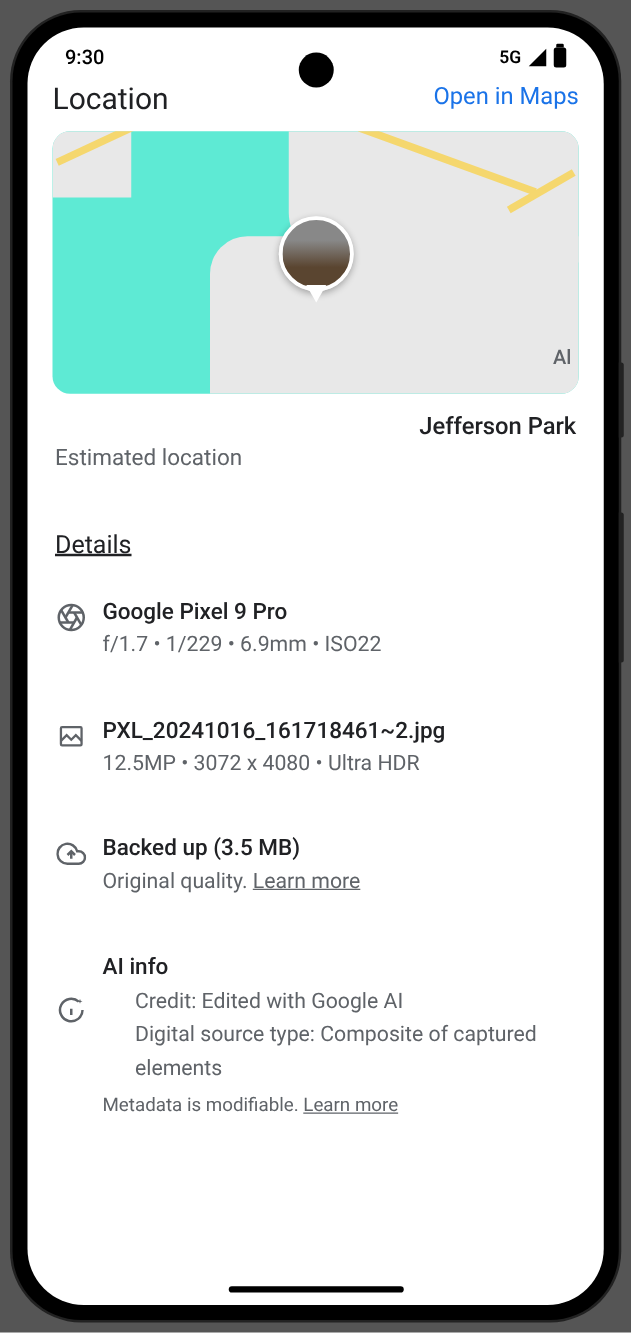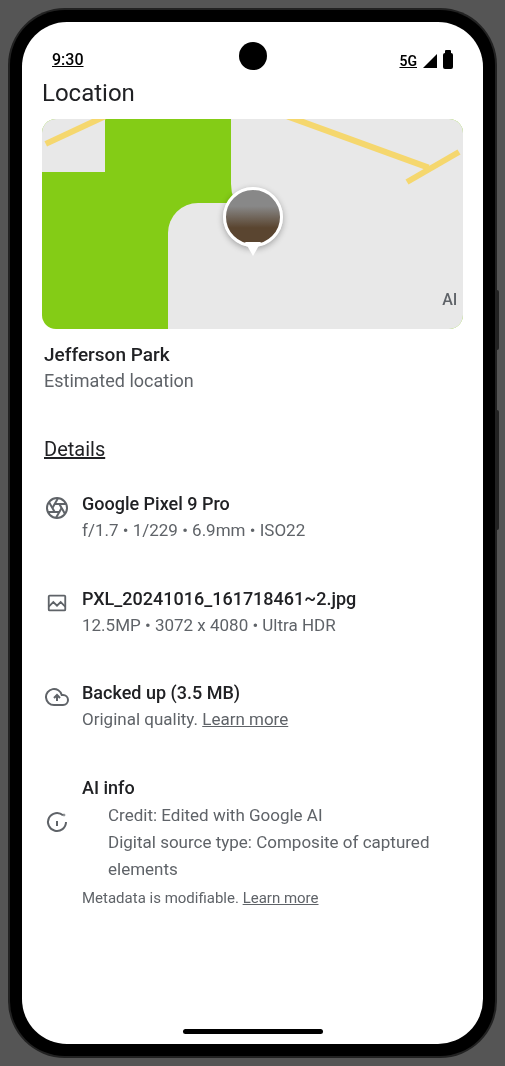--- a/index.html
+++ b/index.html
@@ -36,25 +36,24 @@
       transform: translateX(-50%);
       width: 28px;
       height: 28px;
       background: #000;
       border-radius: 50%;
       z-index: 100;
     }
     .status-bar {
       display: flex;
       justify-content: space-between;
-      align-items: flex-end;
-      padding: 28px 30px 4px;
+      align-items: center;
+      padding: 14px 30px 4px;
       font-size: 16px;
       font-weight: 500;
-      text-decoration: underline;
     }
     .status-right {
       display: flex;
       align-items: center;
       gap: 4px;
       font-size: 14px;
       font-weight: 600;
     }
     .signal-icon {
       width: 0;
@@ -96,21 +95,21 @@
       color: #1a73e8;
       font-size: 19px;
       font-weight: 400;
     }
     .map-container {
       margin: 0 20px;
       border-radius: 14px;
       overflow: hidden;
       height: 210px;
       position: relative;
-      background: #84cc16;
+      background: #5eead4;
     }
     .map-land {
       position: absolute;
       background: #e8e8e8;
     }
     .land1 { top: 0; right: 0; width: 55%; height: 50%; border-radius: 0 0 0 40px; }
     .land2 { top: 40%; left: 30%; width: 70%; height: 60%; border-radius: 30px 0 0 0; }
     .land3 { top: 0; left: 0; width: 15%; height: 25%; }
     .road {
       position: absolute;
@@ -152,20 +151,21 @@
       font-weight: 500;
     }
     .location-info {
       padding: 14px 22px 8px;
     }
     .location-name {
       font-size: 19px;
       font-weight: 500;
       color: #202124;
       margin-bottom: 4px;
+      text-align: right;
     }
     .location-sub {
       font-size: 18px;
       color: #5f6368;
     }
     .section-title {
       font-size: 20px;
       font-weight: 400;
       color: #202124;
       padding: 38px 22px 10px;
@@ -255,20 +255,21 @@
       <span>9:30</span>
       <div class="status-right">
         <span>5G</span>
         <span class="signal-icon"></span>
         <span class="battery-icon"></span>
       </div>
     </div>
 
     <div class="header">
       <span class="header-title">Location</span>
+      <span class="open-maps">Open in Maps</span>
     </div>
 
     <div class="map-container">
       <div class="map-land land1"></div>
       <div class="map-land land2"></div>
       <div class="map-land land3"></div>
       <div class="road road1"></div>
       <div class="road road2"></div>
       <div class="road road3"></div>
       <div class="map-pin"></div>

